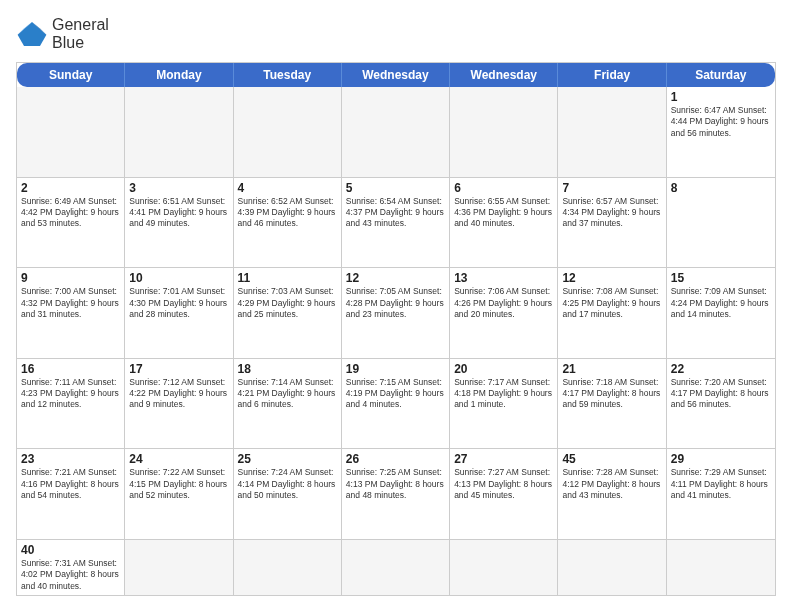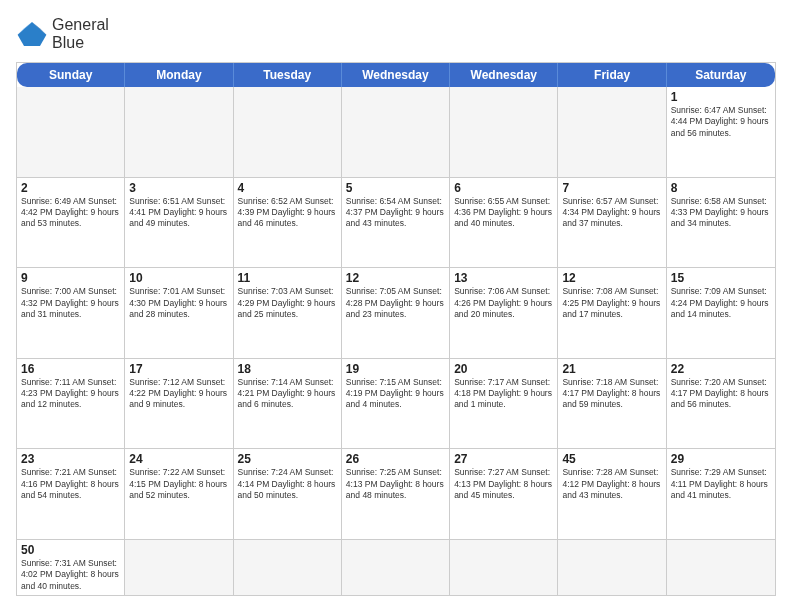--- a/index.html
+++ b/index.html
@@ -184,23 +184,20 @@
 Daylight: 9 hours and 40 minutes.</div>
           </div>
           <div class="cal-cell">
             <span class="day-num">7</span>
             <div class="day-info">Sunrise: 6:57 AM
 Sunset: 4:34 PM
 Daylight: 9 hours and 37 minutes.</div>
           </div>
           <div class="cal-cell">
             <span class="day-num">8</span>
-            <div class="day-info">Sunrise: 6:58 AM
-Sunset: 4:33 PM
-Daylight: 9 hours and 34 minutes.</div>
           </div>
         </div>
         <div class="cal-row">
           <div class="cal-cell">
             <span class="day-num">9</span>
             <div class="day-info">Sunrise: 7:00 AM
 Sunset: 4:32 PM
 Daylight: 9 hours and 31 minutes.</div>
           </div>
           <div class="cal-cell">
@@ -323,21 +320,21 @@
           </div>
           <div class="cal-cell">
             <span class="day-num">29</span>
             <div class="day-info">Sunrise: 7:29 AM
 Sunset: 4:11 PM
 Daylight: 8 hours and 41 minutes.</div>
           </div>
         </div>
         <div class="cal-row last-row">
           <div class="cal-cell">
-            <span class="day-num">50</span>
+            <span class="day-num">40</span>
             <div class="day-info">Sunrise: 7:31 AM
 Sunset: 4:02 PM
 Daylight: 8 hours and 40 minutes.</div>
           </div>
           <div class="cal-cell empty"></div>
           <div class="cal-cell empty"></div>
           <div class="cal-cell empty"></div>
           <div class="cal-cell empty"></div>
           <div class="cal-cell empty"></div>
           <div class="cal-cell empty"></div>

